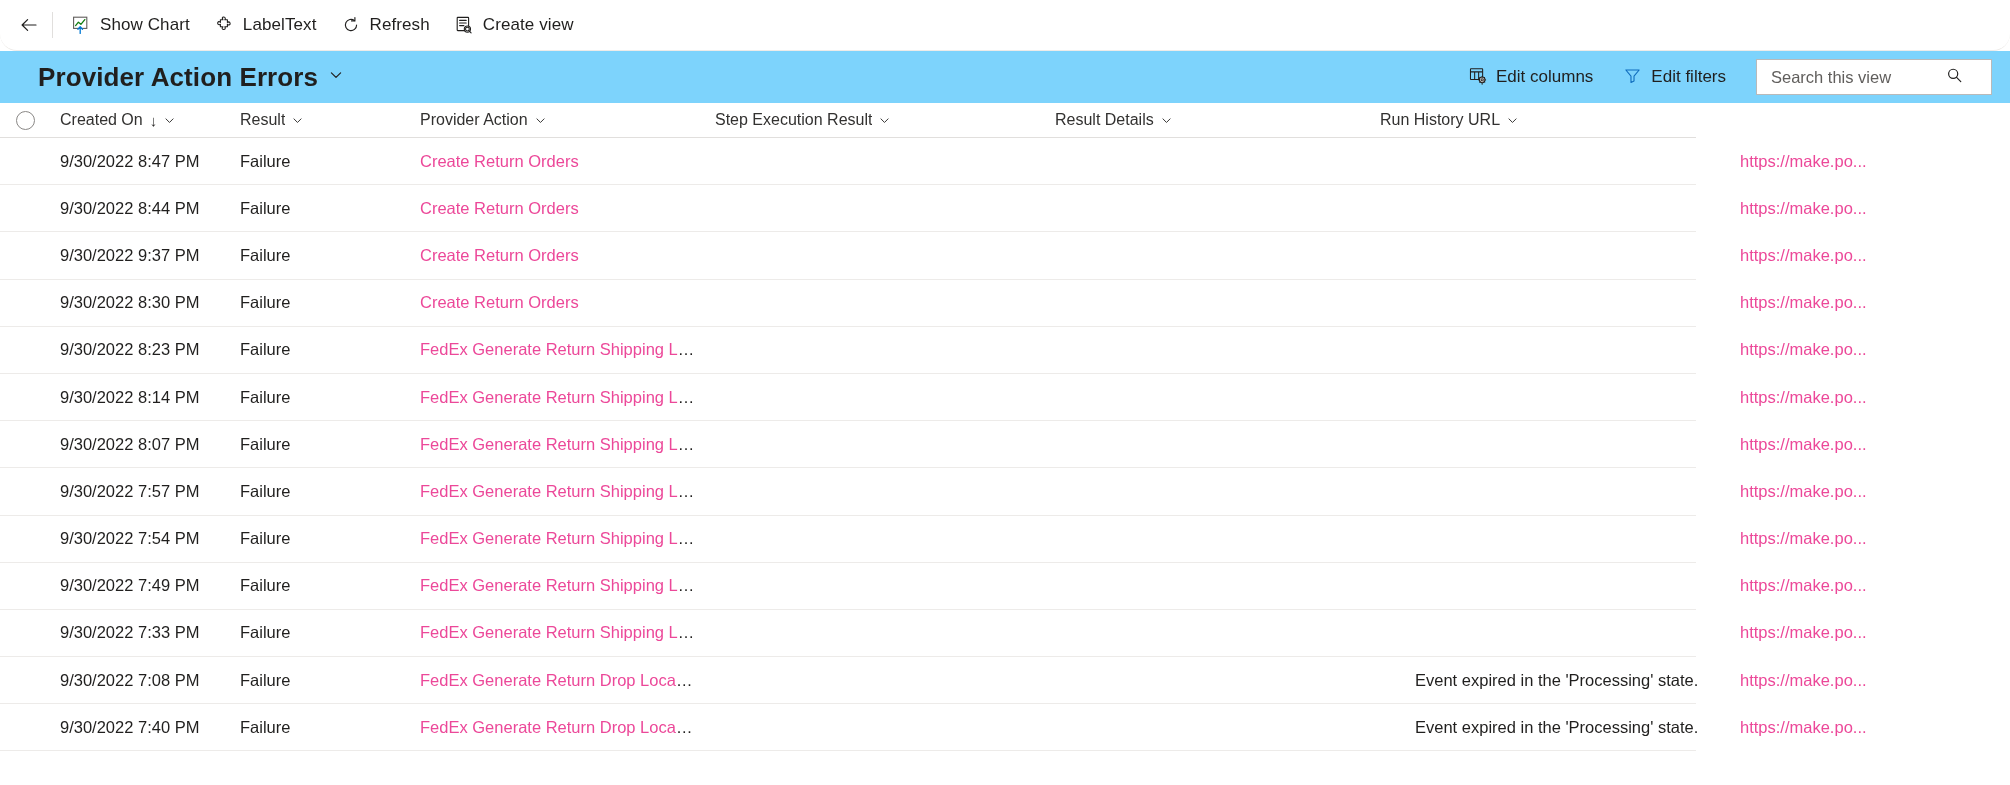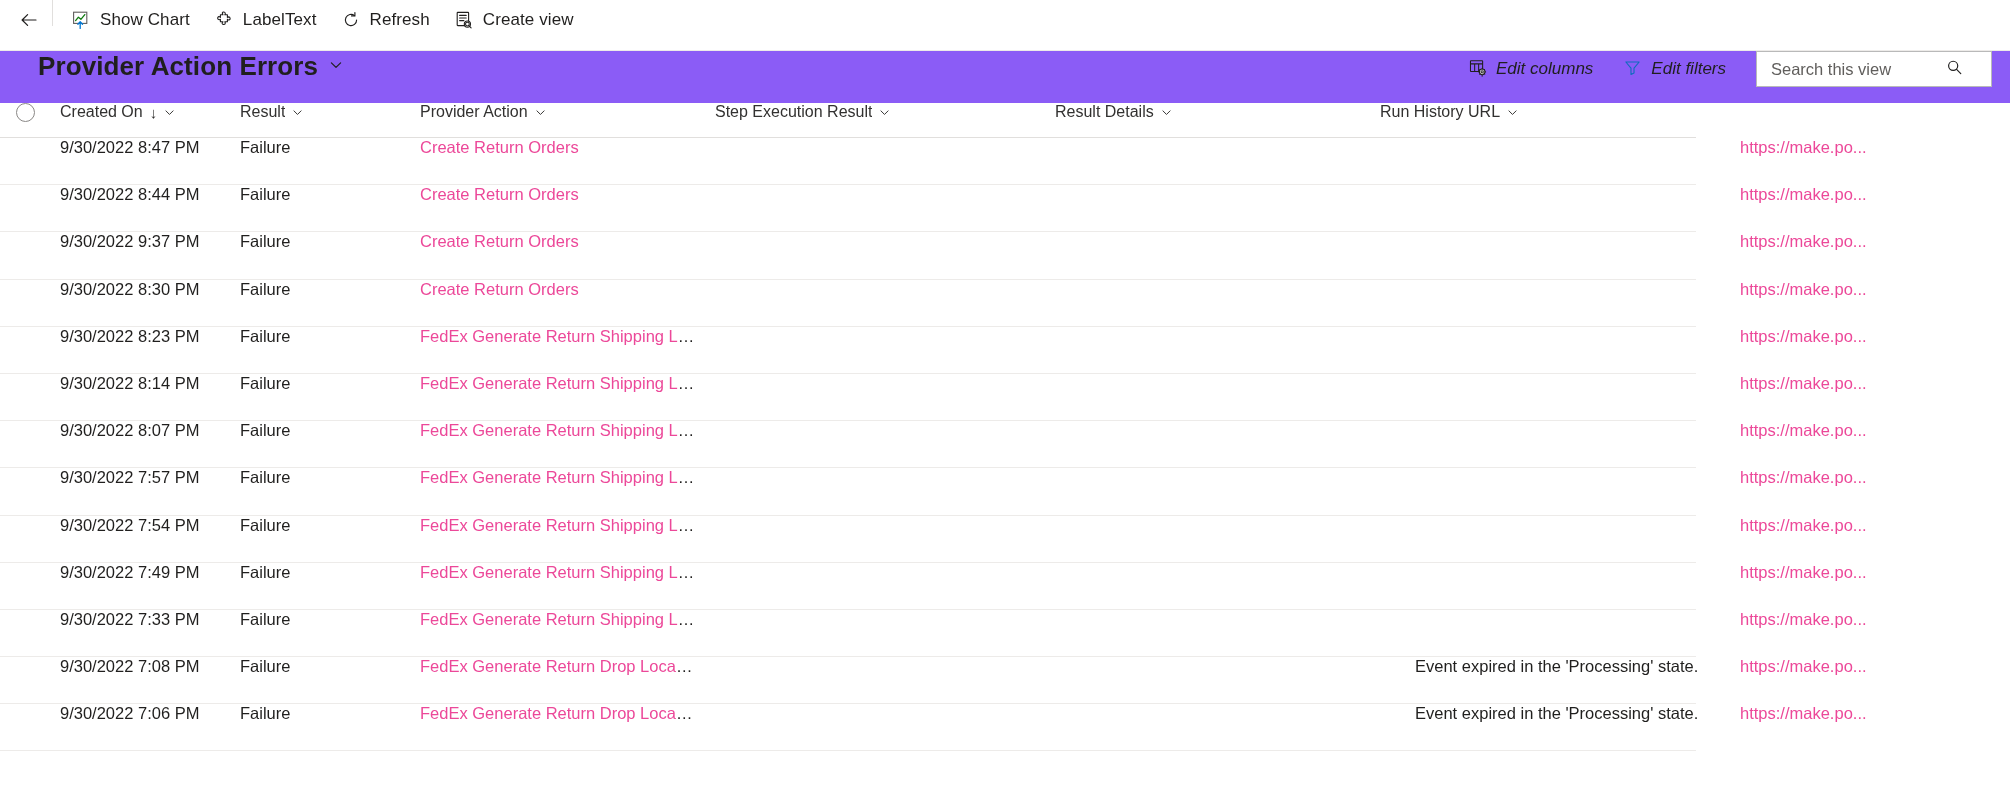--- a/index.html
+++ b/index.html
@@ -9,23 +9,25 @@
     background: #ffffff;
     font-family: "Liberation Sans", sans-serif;
     color: #201f1e;
     overflow: hidden;
   }
 
   
   #command-bar {
     height: 51px;
     display: flex;
+    align-items: center;
     border-bottom: 1px solid #edebe9;
     background: #ffffff;
     padding-left: 8px;
+    border-radius: 17px;
   }
   .cmd-back {
     width: 42px; height: 40px;
     display: flex; align-items: center; justify-content: center;
     cursor: pointer;
   }
   .cmd-sep {
     width: 1px; height: 26px;
     background: #e1dfdd;
     margin: 0 6px 0 2px;
@@ -42,23 +44,23 @@
     font-size: 17px;
     color: #201f1e;
     letter-spacing: .1px;
   }
   .cmd-ico { width: 20px; height: 20px; display:block; flex: none; }
 
   
   #view-header {
     height: 52px;
     display: flex;
-    align-items: flex-start;
+    align-items: center;
     padding: 0 18px 0 38px;
-    background: #8b5cf6;
+    background: #7dd3fc;
   }
   #page-title-wrap {
     display: flex; align-items: center; gap: 10px;
     cursor: pointer;
   }
   #page-title {
     font-size: 26px;
     font-weight: 600;
     color: #201f1e;
     letter-spacing: .1px;
@@ -66,21 +68,21 @@
   .spacer { flex: 1 1 auto; }
 
   .hdr-btn {
     height: 36px;
     display: flex; align-items: center; gap: 9px;
     padding: 0 12px;
     margin-left: 6px;
     cursor: pointer;
     white-space: nowrap;
   }
-  .hdr-btn .hdr-label { font-size: 17px; color: #201f1e; font-style: italic; }
+  .hdr-btn .hdr-label { font-size: 17px; color: #201f1e; }
 
   #search-box {
     margin-left: 18px;
     width: 236px; height: 36px;
     border: 1px solid #b9b9b9;
     display: flex; align-items: center;
     padding: 0 27px 0 12px;
     background: #ffffff;
   }
   #search-input {
@@ -91,21 +93,21 @@
     color: #201f1e;
     background: transparent;
     min-width: 0;
   }
   #search-input::placeholder { color: #605e5c; opacity: 1; }
 
   
   #grid { width: 2010px; }
   .grid-row {
     display: flex;
-    align-items: flex-start;
+    align-items: center;
     width: 1696px;
     border-bottom: 1px solid #edebe9;
   }
   #grid-header-row {
     height: 35px;
     border-bottom: 1px solid #e1dfdd;
   }
   .data-row { height: 47.2px; }
 
   .cell {
@@ -421,21 +423,21 @@
         <div class="cell c-created"><span class="cell-text">9/30/2022 7:08 PM</span></div>
         <div class="cell c-result"><span class="cell-text">Failure</span></div>
         <div class="cell c-provider"><span class="cell-link">FedEx Generate Return Drop Locati...</span></div>
         <div class="cell c-step"><span class="cell-text"></span></div>
         <div class="cell c-processed"><span class="cell-text"></span></div>
         <div class="cell c-details"><span class="cell-text">Event expired in the 'Processing' state.</span></div>
         <div class="cell c-url"><span class="cell-link">https://make.po...</span></div>
       </div>
       <div class="grid-row data-row">
         <div class="cell c-select"></div>
-        <div class="cell c-created"><span class="cell-text">9/30/2022 7:06 PM</span></div>
+        <div class="cell c-created"><span class="cell-text">9/30/2022 7:40 PM</span></div>
         <div class="cell c-result"><span class="cell-text">Failure</span></div>
         <div class="cell c-provider"><span class="cell-link">FedEx Generate Return Drop Locati...</span></div>
         <div class="cell c-step"><span class="cell-text"></span></div>
         <div class="cell c-processed"><span class="cell-text"></span></div>
         <div class="cell c-details"><span class="cell-text">Event expired in the 'Processing' state.</span></div>
         <div class="cell c-url"><span class="cell-link">https://make.po...</span></div>
       </div>
     </div>
 </div>
 

